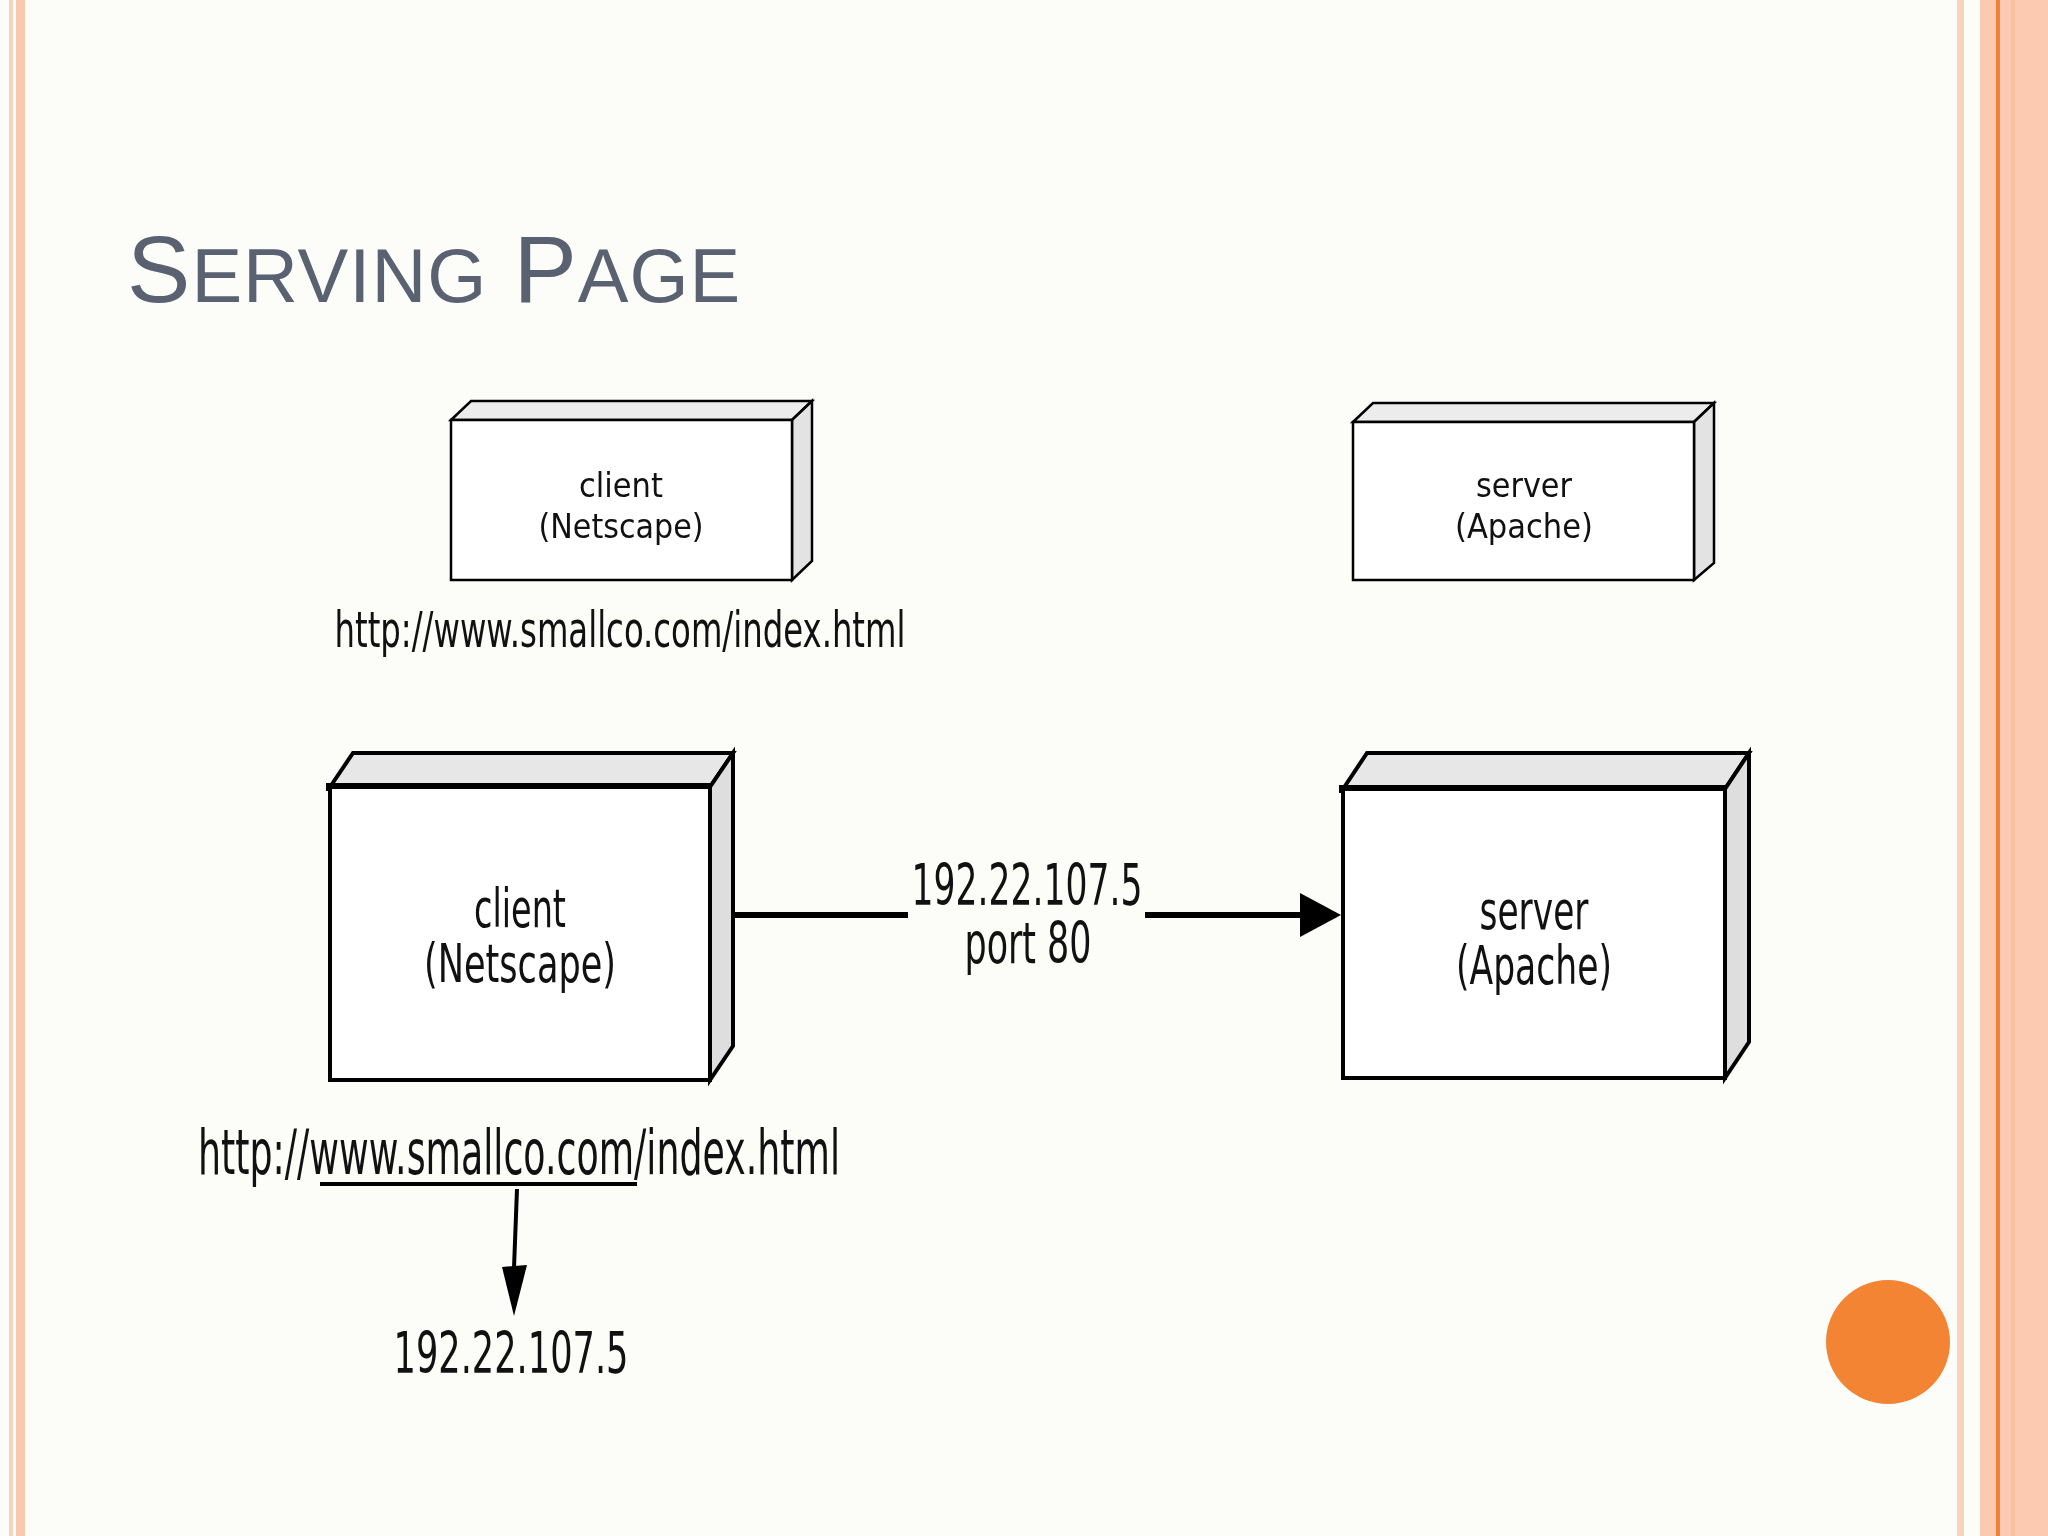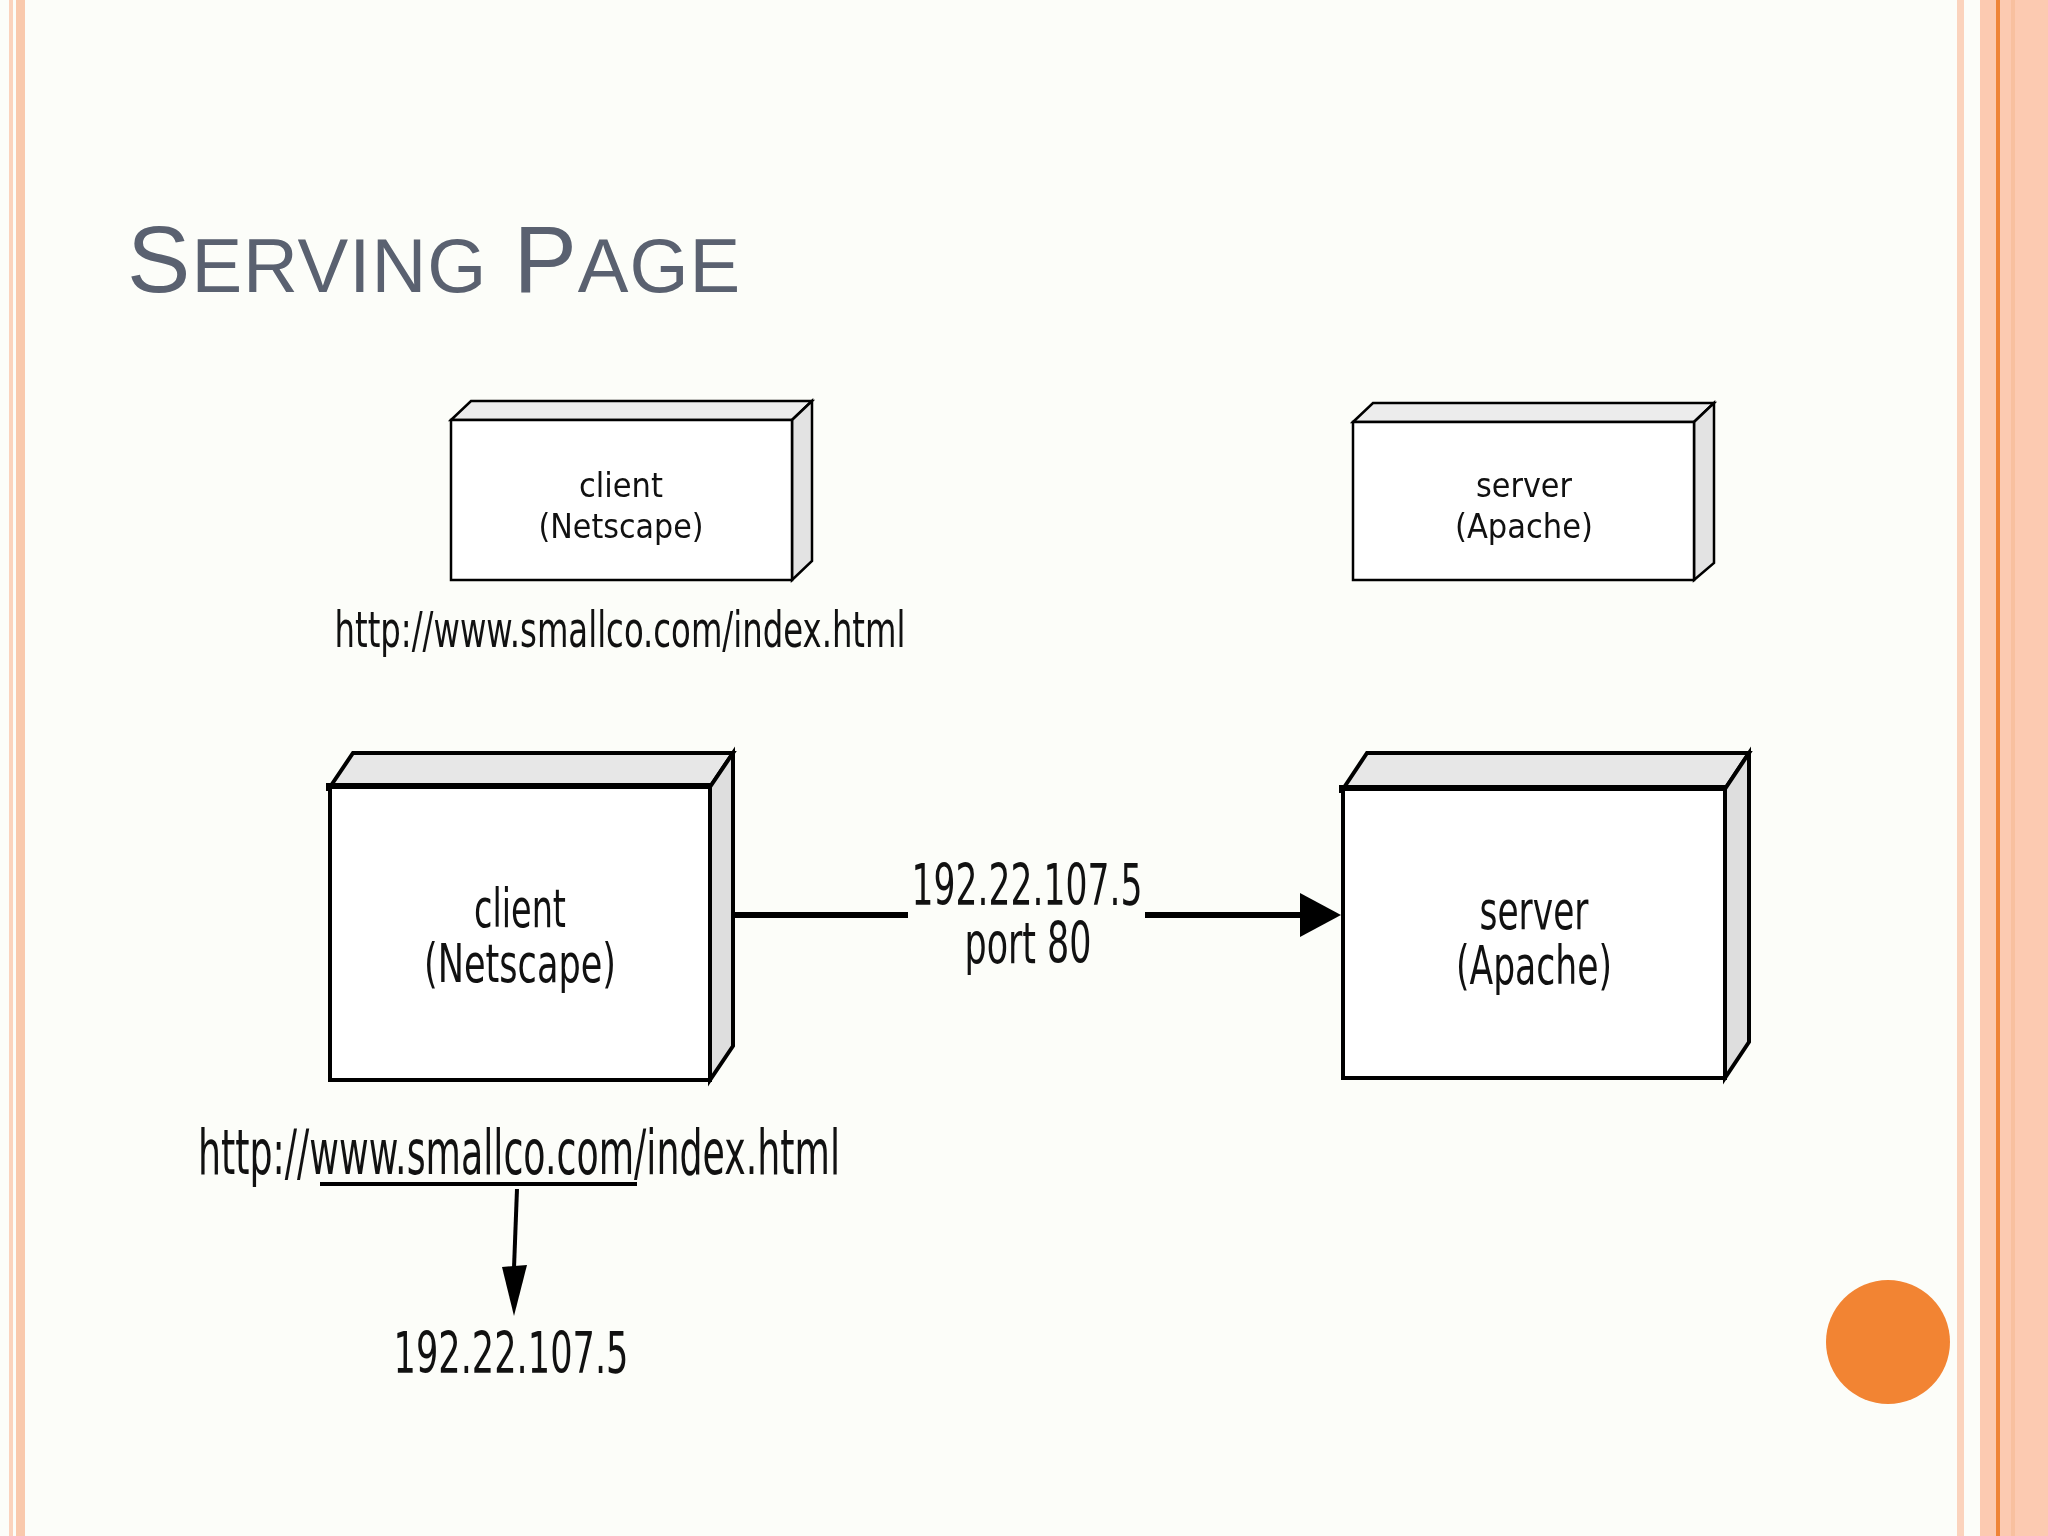--- a/index.html
+++ b/index.html
@@ -27,21 +27,21 @@
   .stripe-l1 { left: 9px;    width: 4px;  background: #fbd3bd; }
   .stripe-l2 { left: 16px;   width: 9px;  background: #f9c9ad; }
   .stripe-r1 { left: 1957px; width: 7px;  background: #fbd3bd; }
   .band-r    { left: 1980px; width: 68px; background: #fccab1; }
   .band-line   { left: 1996px; width: 4px; background: #ef8438; }
   .band-stripe { left: 2011px; width: 4px; background: #f8c09f; }
   
   .title {
     position: absolute;
     left: 127px;
-    top: 212px;
+    top: 222px;
     margin: 0;
     color: #5a6170;
     font-weight: 400;
     line-height: 1;
     white-space: nowrap;
     letter-spacing: 1px;
   }
   .title .big   { font-size: 95px; }
   .title .small { font-size: 76px; }
   .title .word2 { margin-left: 26px; }

